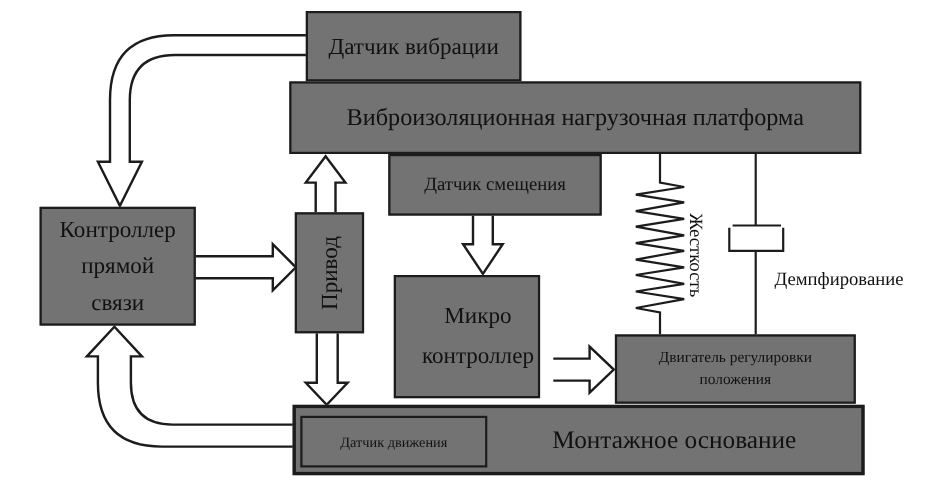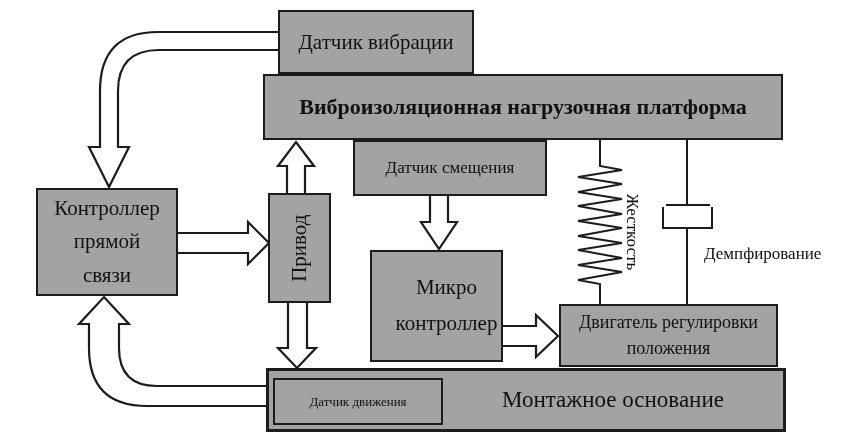--- a/index.html
+++ b/index.html
@@ -28,39 +28,39 @@
     stroke-linejoin: miter;
   }
   .wire {
     fill: none;
     stroke: #1c1c1c;
     stroke-width: 2;
   }
   .box {
     position: absolute;
     box-sizing: border-box;
-    background: #a3a3a3;
+    background: #737373;
     border: 2.5px solid #1c1c1c;
     display: flex;
     align-items: center;
     justify-content: center;
     text-align: center;
     white-space: pre-line;
     line-height: 1.35;
   }
   .lbl { position: absolute; white-space: nowrap; }
 
   #box-vibration-sensor   { left: 278px; top: 10px;  width: 196px; height: 64px;  font-size: 21px; }
-  #box-platform           { left: 263px; top: 74px;  width: 520px; height: 66px;  font-size: 22px; font-weight: bold; }
+  #box-platform           { left: 263px; top: 74px;  width: 520px; height: 66px;  font-size: 22px; }
   #box-displacement-sensor{ left: 353px; top: 140px; width: 194px; height: 56px;  font-size: 17px; }
   #box-controller         { left: 36px;  top: 188px; width: 142px; height: 108px; font-size: 21px; line-height: 1.6; }
   #box-drive              { left: 268px; top: 193px; width: 63px;  height: 110px; font-size: 21px; }
   #box-drive .vtext       { transform: rotate(-90deg); white-space: nowrap; }
-  #box-micro              { left: 370px; top: 250px; width: 133px; height: 112px; font-size: 21px; line-height: 1.7; padding-left: 20px; }
-  #box-motor              { left: 559px; top: 304px; width: 219px; height: 63px;  font-size: 18px; line-height: 1.4; }
+  #box-micro              { left: 358px; top: 250px; width: 133px; height: 112px; font-size: 21px; line-height: 1.7; padding-left: 20px; }
+  #box-motor              { left: 559px; top: 304px; width: 219px; height: 63px;  font-size: 14px; line-height: 1.4; }
   #box-base               { left: 266px; top: 368px; width: 520px; height: 64px;  font-size: 23px; border-width: 3px; padding-left: 174px; }
   #box-motion-sensor      { left: 273px; top: 378px; width: 170px; height: 47px;  font-size: 13px; }
 
   #lbl-stiffness {
     left: 584px; top: 222px; width: 96px; height: 20px;
     display: flex; align-items: center; justify-content: center;
     font-size: 17px;
     transform: rotate(90deg);
   }
   #lbl-damping {

